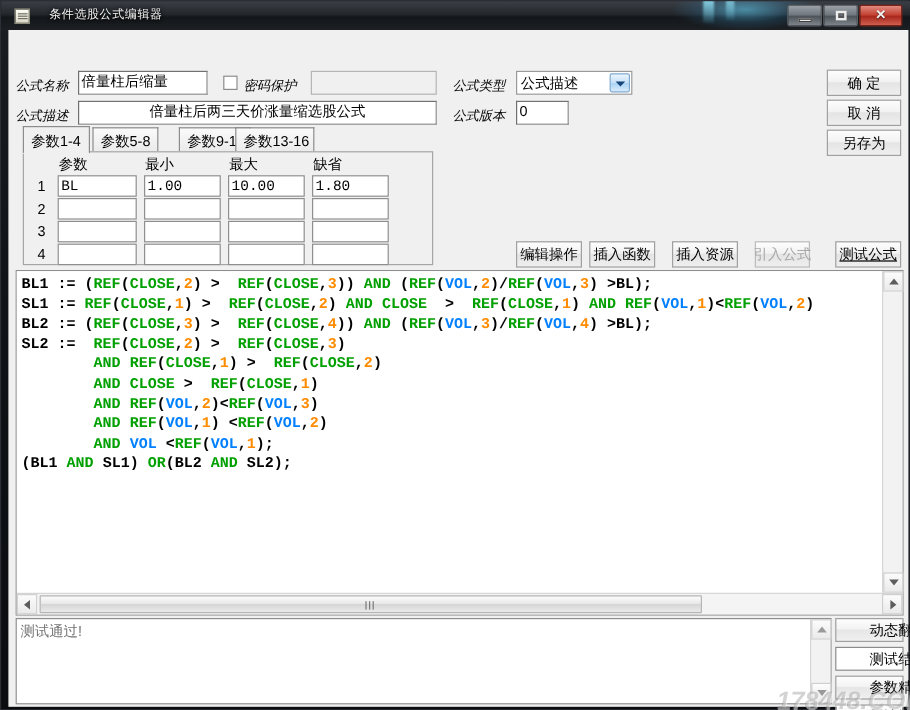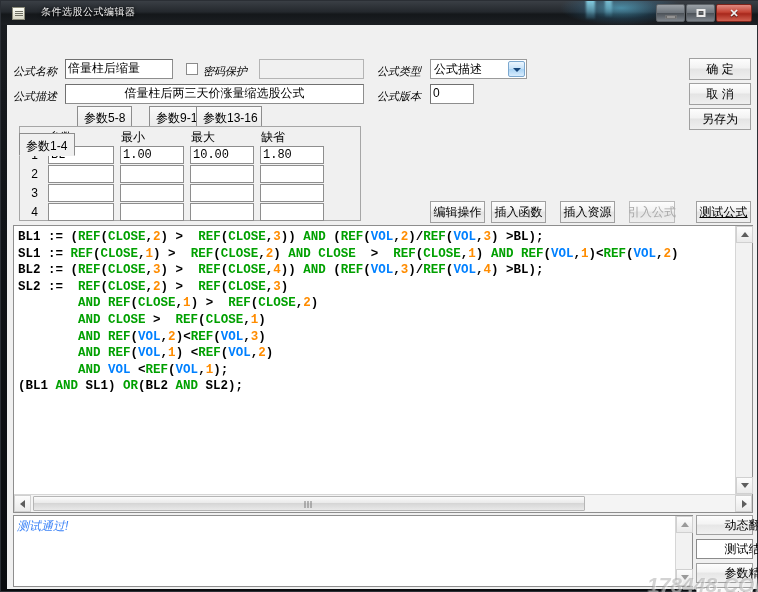--- a/index.html
+++ b/index.html
@@ -363,23 +363,22 @@
     position: absolute;
     left: 6px; top: 490px;
     width: 680px; height: 72px;
     border: 1px solid #8e8e8e;
     background: #fff;
   }
   #output-text {
     position: absolute;
     left: 3px; top: 2px;
     font-size: 12px;
-    color: #3b82f6;
+    color: #737373;
     white-space: pre;
-    font-style: italic;
   }
   #out-vscroll {
     position: absolute;
     right: 0; top: 0;
     width: 17px; height: 70px;
     background: #f2f2f2;
     border-left: 1px solid #d6d6d6;
   }
   #out-vscroll .arr {
     position: absolute; left: 0; width: 17px; height: 17px;
@@ -475,21 +474,21 @@
     </div>
 
     <div class="lbl" id="ver-label">公式版本</div>
     <div class="tinput" id="ver-input">0</div>
 
     <div class="btn" id="btn-ok">确  定</div>
     <div class="btn" id="btn-cancel">取  消</div>
     <div class="btn" id="btn-saveas">另存为</div>
 
     <div id="tabstrip">
-        <div class="tab active" style="left: 0px; width: 56px; margin-top: 28px;"><span>参数1-4</span></div>
+        <div class="tab active" style="left: 0px; width: 56px;"><span>参数1-4</span></div>
         <div class="tab" style="left: 58px; width: 55px;"><span>参数5-8</span></div>
         <div class="tab" style="left: 130px; width: 60px;"><span>参数9-12</span></div>
         <div class="tab" style="left: 177px; width: 66px;"><span>参数13-16</span></div>
       </div>
 
     <div id="param-box">
         <div class="col-head" style="left: 29px;">参数</div>
         <div class="col-head" style="left: 101px;">最小</div>
         <div class="col-head" style="left: 171px;">最大</div>
         <div class="col-head" style="left: 241px;">缺省</div>

